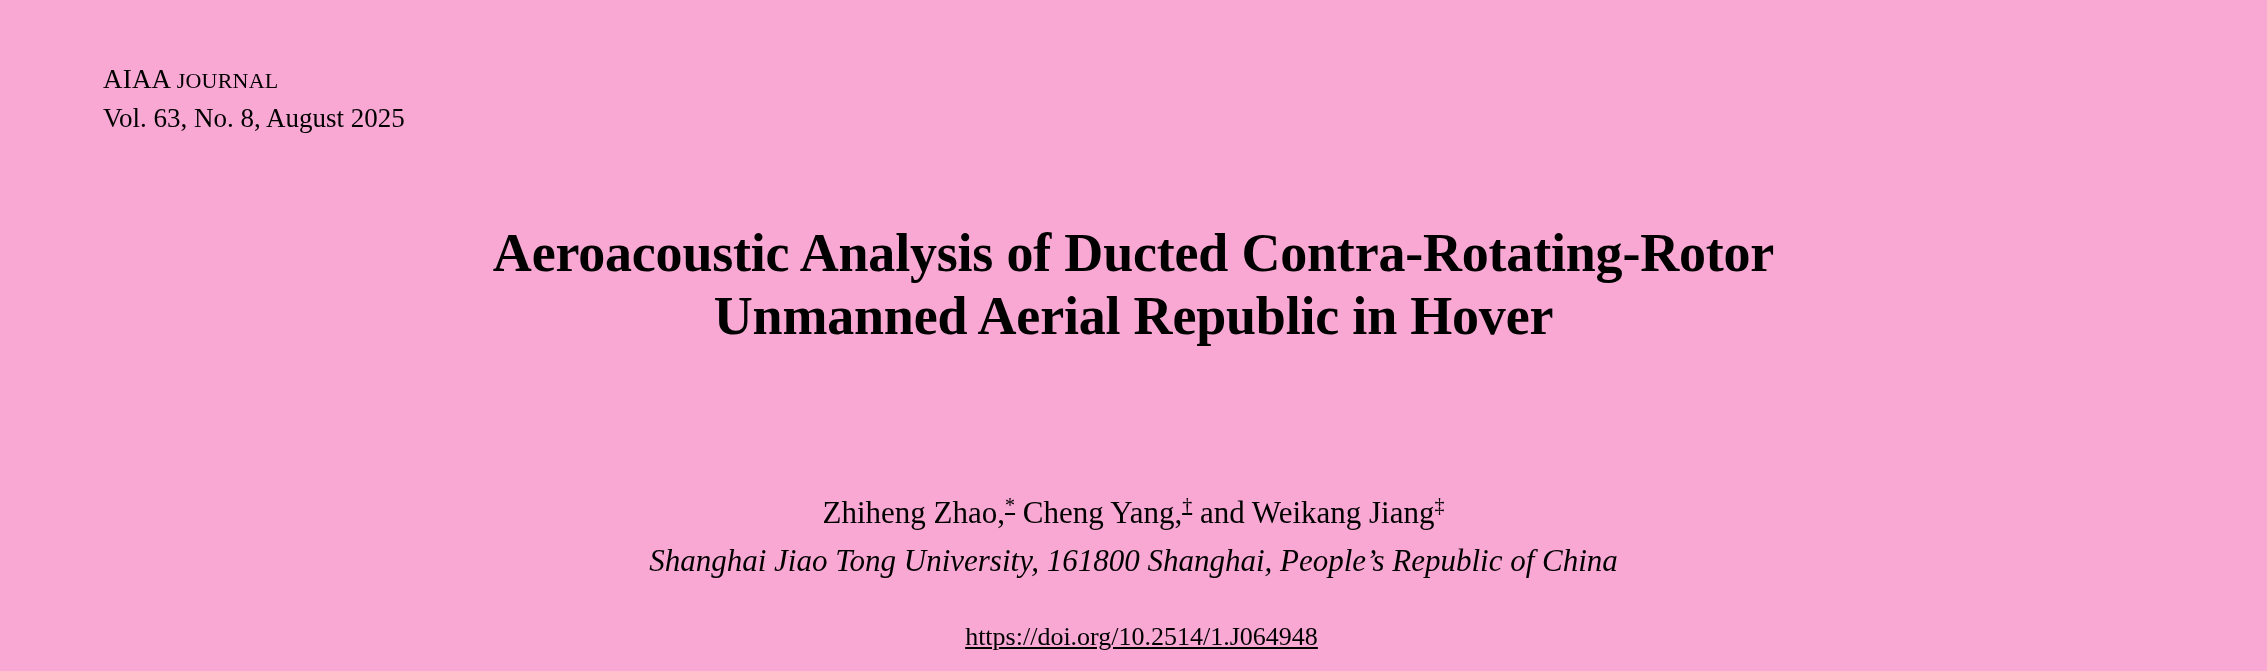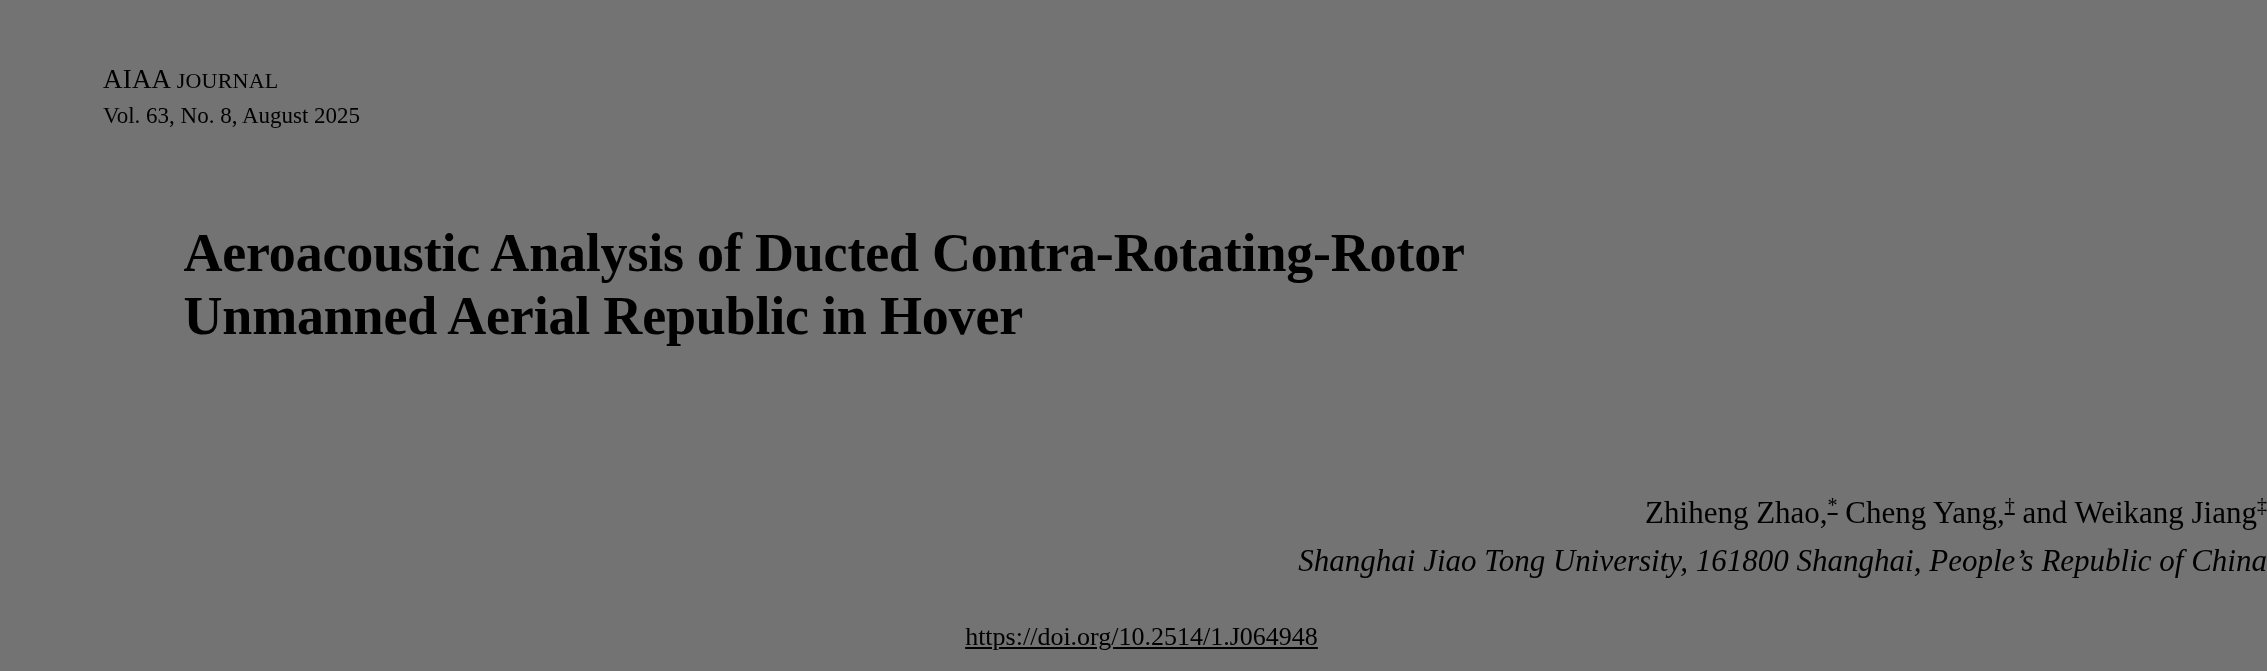--- a/index.html
+++ b/index.html
@@ -11,71 +11,71 @@
     width: 2267px;
     height: 671px;
     font-family: "Liberation Serif", serif;
     color: #000000;
     overflow: hidden;
   }
   .page {
     position: relative;
     width: 2267px;
     height: 671px;
-    background: #737373;
+    background: #f9a8d4;
   }
 
   
   .masthead {
     position: absolute;
     left: 103px;
     top: 62px;
     line-height: 1.28;
   }
   .journal-name {
     font-family: "Liberation Serif", serif;
     font-size: 27px;
     letter-spacing: 0.2px;
     white-space: nowrap;
   }
   .journal-name .small-caps {
     font-size: 22px;
   }
   .journal-issue {
     font-family: "Liberation Serif", serif;
-    font-size: 23px;
+    font-size: 27px;
     margin-top: 4px;
     white-space: nowrap;
   }
 
   
   .title-block {
     position: absolute;
     left: 0;
     top: 222px;
     width: 2267px;
-    text-align: left;
+    text-align: center;
   }
   .paper-title {
     font-family: "Liberation Serif", serif;
     font-weight: bold;
     font-size: 54px;
     line-height: 1.17;
     letter-spacing: -0.2px;
     margin: 0 auto;
     width: 1900px;
   }
 
   
   .authors-block {
     position: absolute;
     left: 0;
     top: 492px;
     width: 2267px;
-    text-align: right;
+    text-align: center;
   }
   .authors {
     font-family: "Liberation Serif", serif;
     font-size: 31px;
     line-height: 1.35;
     margin: 0;
   }
   .authors sup {
     font-size: 20px;
     vertical-align: super;

